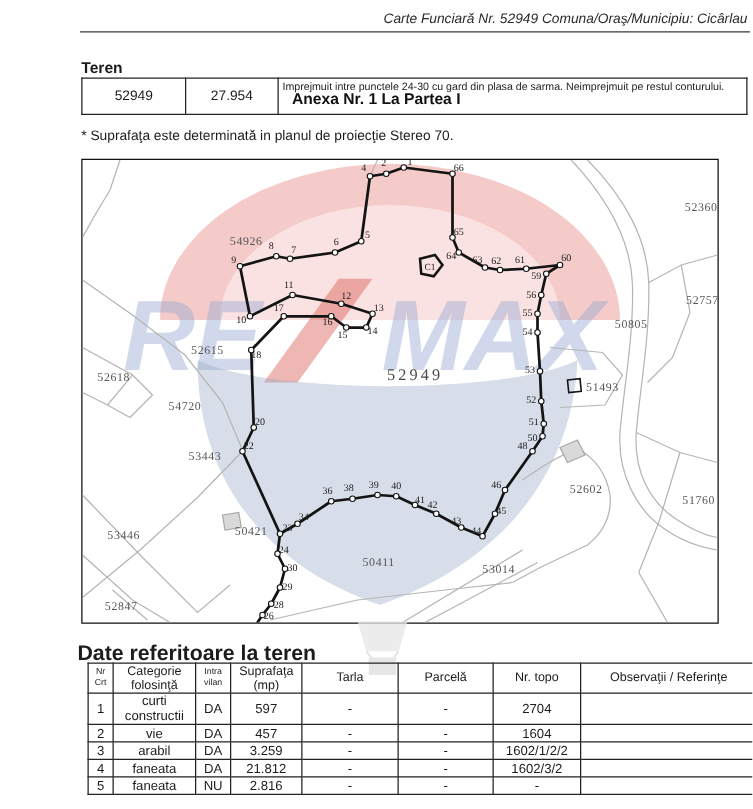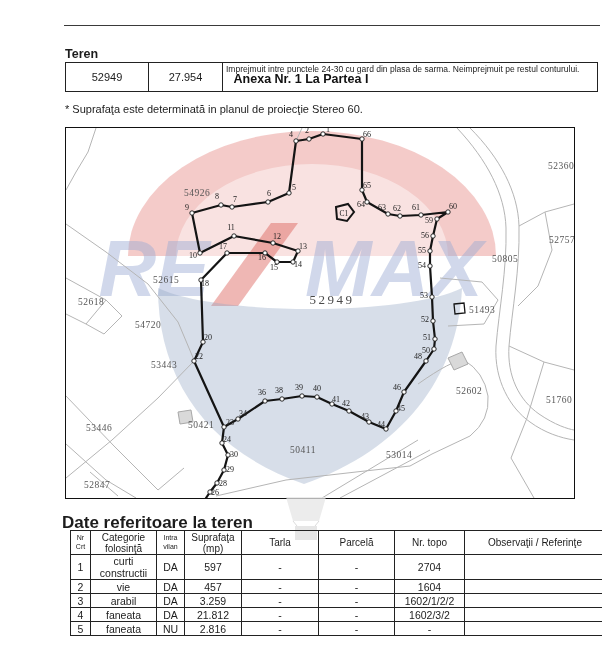--- a/index.html
+++ b/index.html
@@ -48,40 +48,41 @@
   .t2 th,.t2 td{border:1.2px solid #222;padding:0 1px;}
   .t2 th{font-weight:normal;font-size:10px;line-height:1.1;height:23px;}
   .t2 th.sm{font-size:7px;line-height:1.15;}
   .t2 td{height:13px;line-height:1.15;}
 </style>
 </head>
 <body>
 
 <div class="page">
 
+  <div class="doc-title">Carte Funciară Nr. 52949 Comuna/Oraş/Municipiu: Cicârlau</div>
   <div class="rule"></div>
   <div class="anexa">Anexa Nr. 1 La Partea I</div>
   <div class="teren-h">Teren</div>
 
   <table class="t1">
     <colgroup>
         <col style="width:83px">
         <col style="width:74px">
         <col style="width:375px">
       </colgroup>
     <tbody>
     <tr>
       <td>52949</td>
       <td>27.954</td>
       <td class="obs">Imprejmuit intre punctele 24-30 cu gard din plasa de sarma. Neimprejmuit pe restul conturului.</td>
     </tr>
   </tbody>
     </table>
 
-  <div class="footnote">* Suprafaţa este determinată in planul de proiecţie Stereo 60.</div>
+  <div class="footnote">* Suprafaţa este determinată in planul de proiecţie Stereo 70.</div>
 
 
   <div class="map">
     <svg id="map-canvas" viewBox="0 0 508 370">
 
       <path class="wm-red" d="M 62 128 A 184 125 0 0 1 430 128 Z"></path>
       <path class="wm-light" d="M 110 128 A 136 92 0 0 1 382 128 Z"></path>
       <text class="wm-txt" x="88" y="168">RE</text>
       <text class="wm-txt" x="328" y="168">MAX</text>
       <polygon class="wm-slash" points="205,95 232,95 172,178 145,178"></polygon>

